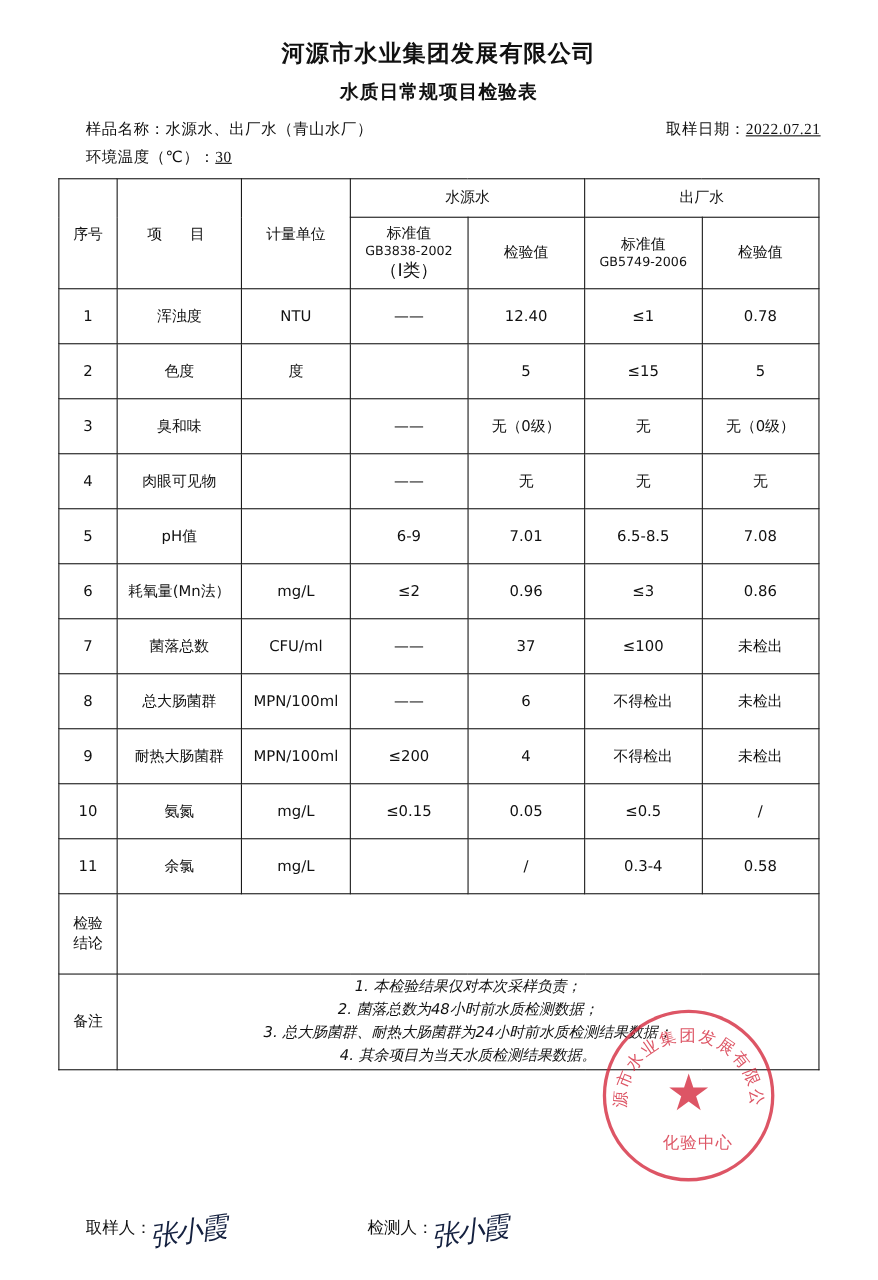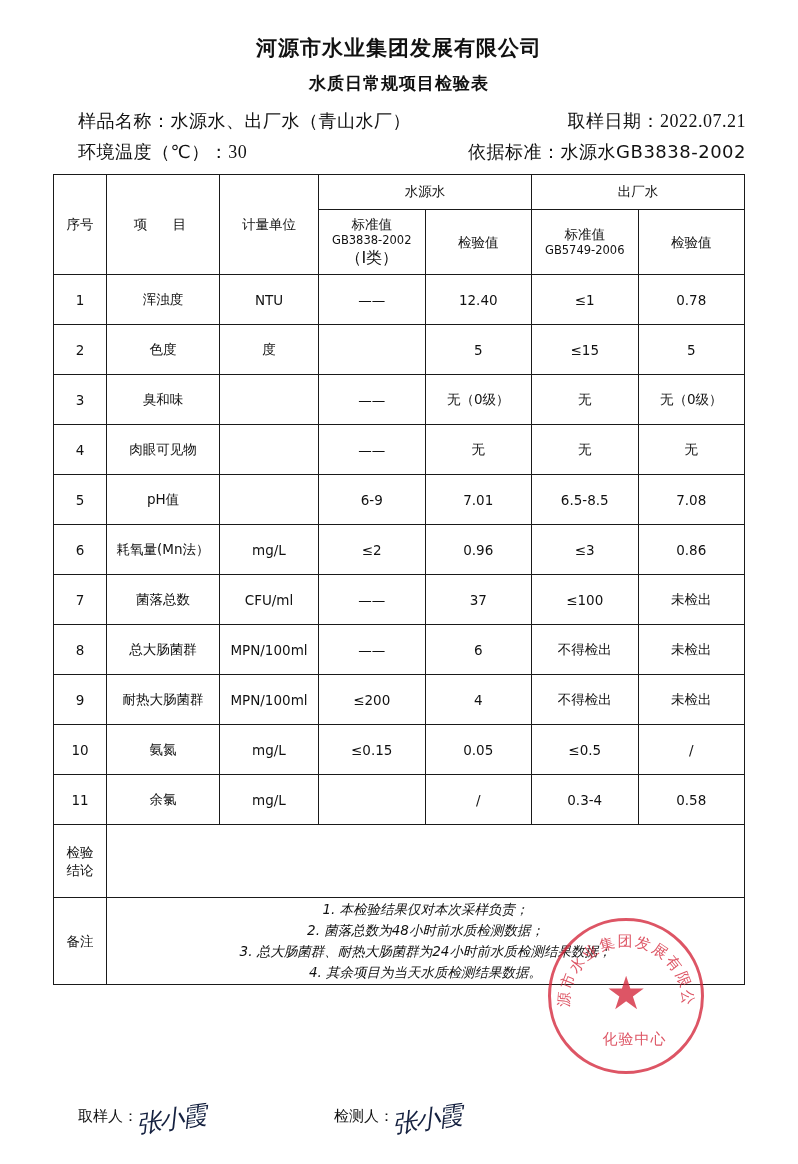--- a/index.html
+++ b/index.html
@@ -34,33 +34,33 @@
     text-align: center;
     font-family: "DejaVu Sans", sans-serif;
     font-weight: bold;
     font-size: 17px;
     letter-spacing: 1px;
     margin-top: 10px;
   }
   .meta {
     margin: 14px 0 0 0;
     padding: 0 52px 0 78px;
-    font-size: 18px;
+    font-size: 14px;
     font-family: "DejaVu Sans", sans-serif;
   }
   .meta-row {
     display: flex;
     justify-content: space-between;
     align-items: baseline;
     margin-bottom: 7px;
     white-space: nowrap;
   }
   .meta-left { letter-spacing: 0.5px; }
   .meta-right { letter-spacing: 0.5px; }
-  .num { font-family: "Liberation Serif", serif; }
+  .num { font-family: "Liberation Serif", serif; text-decoration: underline; }
 
   table.report {
     border-collapse: collapse;
     width: 692px;
     margin: 10px auto 0 auto;
     table-layout: fixed;
     font-family: "DejaVu Sans", sans-serif;
   }
   table.report td, table.report th {
     border: 1px solid #1a1a1a;
@@ -172,21 +172,20 @@
   <div class="title-main">河源市水业集团发展有限公司</div>
   <div class="title-sub">水质日常规项目检验表</div>
 
   <div class="meta">
     <div class="meta-row">
       <span class="meta-left"><span>样品名称：</span><span>水源水、出厂水（青山水厂）</span></span>
       <span class="meta-right"><span>取样日期：</span><span class="num">2022.07.21</span></span>
     </div>
     <div class="meta-row">
       <span class="meta-left"><span>环境温度（℃）：</span><span class="num">30</span></span>
-      <span class="meta-right"><span>依据标准：</span><span>水源水GB3838-2002</span></span>
     </div>
   </div>
 
   <table class="report">
     <tbody>
       <tr>
         <td class="col-idx" rowspan="2">序号</td>
         <td class="col-item item-head" rowspan="2">项　目</td>
         <td class="col-unit" rowspan="2">计量单位</td>
         <td class="hdr-group" colspan="2">水源水</td>

